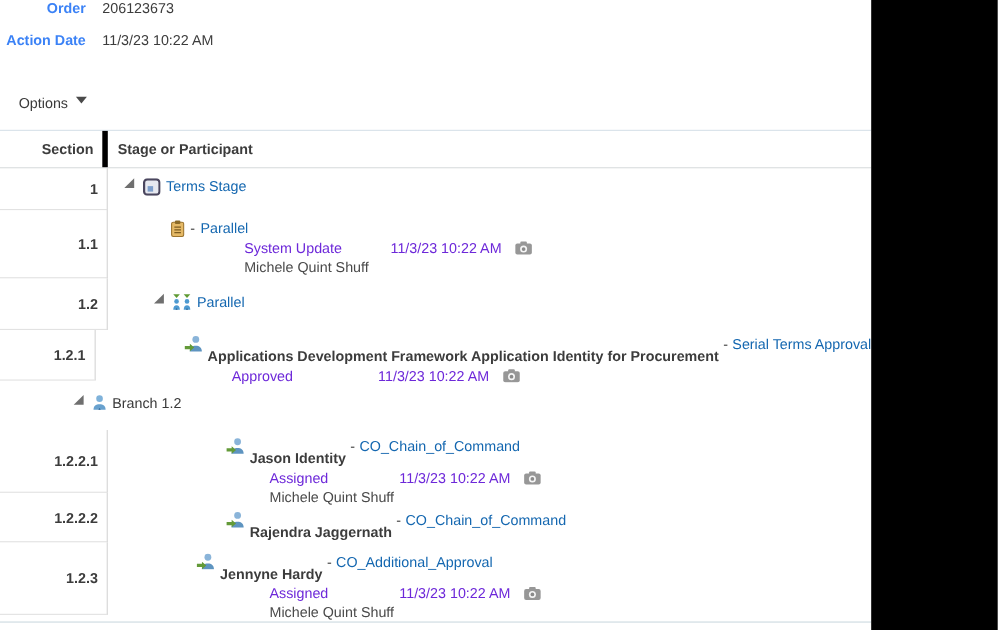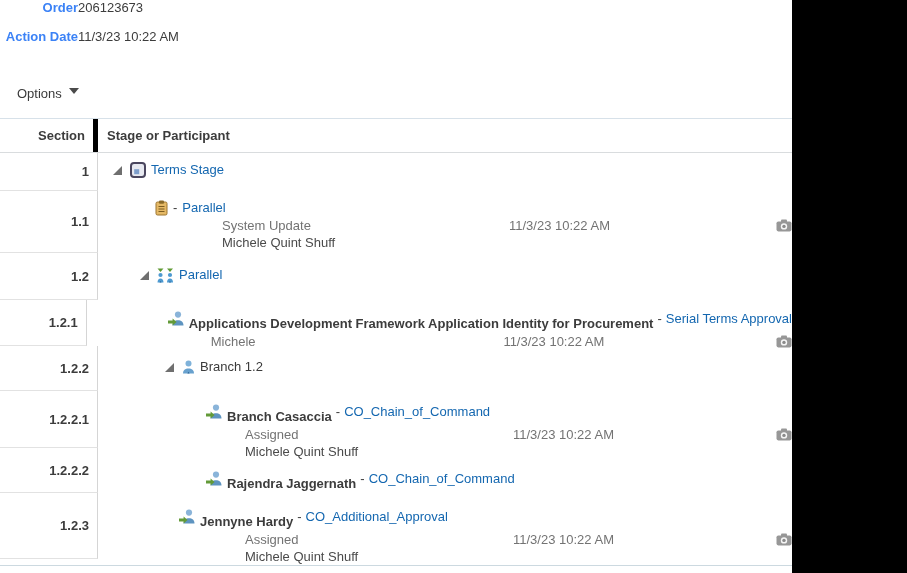--- a/index.html
+++ b/index.html
@@ -5,47 +5,47 @@
   * { margin:0; padding:0; box-sizing:border-box; }
   html,body { width:907px; height:573px; overflow:hidden; background:#fff;
     font-family:"Liberation Sans","DejaVu Sans",sans-serif; font-size:13px; color:#3c3c3c; }
   .content { position:absolute; left:0; top:0; width:792px; height:573px; background:#fff; }
   .black-panel { position:absolute; left:792px; top:0; width:115px; height:573px; background:#000; }
 
   
   .fields { position:absolute; top:1px; left:0; }
   .field-row { display:flex; align-items:flex-start; margin-bottom:15px; line-height:14px; }
   .field-label { width:78px; text-align:right; font-weight:bold; color:#3b82f6; }
-  .field-value { color:#3c3c3c; }
+  .field-value { margin-left:15px; color:#3c3c3c; }
 
   
   .options { position:absolute; top:86px; left:17px; display:flex; align-items:flex-start; cursor:pointer; }
   .options-label { color:#3a3a3a; }
   .caret-down { width:0; height:0; border-left:5px solid transparent; border-right:5px solid transparent;
     border-top:6px solid #4a4a4a; margin-left:7px; margin-top:2px; }
 
   
   .table { position:absolute; top:118px; left:0; width:792px; border-top:1px solid #d7e1e9; }
   .thead { display:flex; height:34px; border-bottom:1px solid #d9dcde; }
   .th-sec { width:98px; border-right:5px solid #000000; display:flex; align-items:center;
     justify-content:flex-end; padding-right:8px; font-weight:bold; }
   .th-stage { flex:1; display:flex; align-items:center; padding-left:9px; font-weight:bold; }
   .trow { display:flex; }
   .sec-cell { width:98px; border-right:1px solid #d5d5d5; border-bottom:1px solid #e2e2e2;
     display:flex; align-items:center; justify-content:flex-end; padding-right:8px; font-weight:bold; }
   .stage-cell { flex:1; }
-  .main-line { display:flex; align-items:center; white-space:nowrap; line-height:16px; }
+  .main-line { display:flex; white-space:nowrap; line-height:16px; }
   .tri { width:0; height:0; border-left:9px solid transparent; border-bottom:9px solid #6f6f6f;
     margin-right:8px; cursor:pointer; flex:0 0 auto; }
   .ricon { display:inline-flex; margin-right:5px; flex:0 0 auto; }
   a.link { color:#1467b0; text-decoration:none; cursor:pointer; }
   .bname { font-weight:bold; color:#3c3c3c;margin-top:11px; }
   .dash { margin:0 4px; color:#3c3c3c; }
   .plain { color:#3a3a3a; }
-  .detail-line { display:flex; align-items:center; line-height:17px; color:#737373; white-space:nowrap;justify-content:space-between; }
+  .detail-line { display:flex; align-items:center; line-height:17px; color:#6d28d9; white-space:nowrap; }
   .status-w133 { display:inline-block; width:133px; }
   .status-w118 { display:inline-block; width:118px; }
   .camera { display:inline-flex; margin-left:12px; cursor:pointer; }
   .person-line { line-height:17px; color:#4a4a4a; white-space:nowrap; }
   .bottom-line { position:absolute; top:565px; left:0; width:792px; height:1px; background:#ccd9e0; }
 </style>
 </head>
 <body>
 
 <div class="content">
@@ -152,36 +152,35 @@
                 <circle cx="11" cy="3.6" r="3.1" fill="#8ab4d9"></circle>
                 <path d="M5.5 14.5c0-3.4 2.3-5.2 5.5-5.2s5.5 1.8 5.5 5.2z" fill="#5e94c0"></path>
                 <path d="M1 9.6 L5.6 9.6 L5.6 7.6 L9.6 11 L5.6 14.4 L5.6 12.4 L1 12.4 Z" fill="#639a38"></path>
               </svg>
           </span>
           <span class="bname">Applications Development Framework Application Identity for Procurement</span>
           <span class="dash">-</span>
           <a class="link">Serial Terms Approval</a>
         </div>
         <div class="detail-line" style="padding-left:124px; margin-top:1px">
-          <span class="status-w133">Michele</span>
+          <span class="status-w133">Approved</span>
           <span>11/3/23 10:22 AM</span>
           <span class="camera">
             <svg width="16" height="13" viewBox="0 0 16 13">
                 <rect x="5" y="0.6" width="6" height="3.4" rx="1" fill="#979797"></rect>
                 <rect x="0.5" y="2.4" width="15" height="10" rx="1.8" fill="#979797"></rect>
                 <circle cx="8" cy="7.4" r="3.2" fill="#ffffff" fill-opacity="0.9"></circle>
                 <circle cx="8" cy="7.4" r="1.7" fill="#8a8a8a"></circle>
               </svg>
           </span>
         </div>
       </div>
     </div>
 
     <div class="trow" style="height:45px">
-      <div class="sec-cell">1.2.2</div>
       <div class="stage-cell">
         <div class="main-line" style="padding-left:67px; padding-top:13px">
           <span class="tri"></span>
           <span class="ricon">
             <svg width="13" height="14" viewBox="0 0 13 14">
               <circle cx="6.5" cy="3.4" r="3" fill="#7fb2da"></circle>
               <path d="M1 13.5 c0-3.4 2.2-5 5.5-5 s5.5 1.6 5.5 5 z" fill="#68a1ce"></path>
               <path d="M5.4 13.5 l1.1 -1.7 1.1 1.7 z" fill="#2c6496"></path>
             </svg>
           </span>
@@ -194,21 +193,21 @@
       <div class="sec-cell">1.2.2.1</div>
       <div class="stage-cell" style="padding-top:7px">
         <div class="main-line" style="padding-left:107px">
           <span class="ricon">
             <svg width="17" height="15" viewBox="0 0 17 15">
                 <circle cx="11" cy="3.6" r="3.1" fill="#8ab4d9"></circle>
                 <path d="M5.5 14.5c0-3.4 2.3-5.2 5.5-5.2s5.5 1.8 5.5 5.2z" fill="#5e94c0"></path>
                 <path d="M1 9.6 L5.6 9.6 L5.6 7.6 L9.6 11 L5.6 14.4 L5.6 12.4 L1 12.4 Z" fill="#639a38"></path>
               </svg>
           </span>
-          <span class="bname">Branch Casaccia</span>
+          <span class="bname">Jason Identity</span>
           <span class="dash">-</span>
           <a class="link">CO_Chain_of_Command</a>
         </div>
         <div class="detail-line" style="padding-left:147px; margin-top:1px">
           <span class="status-w118">Assigned</span>
           <span>11/3/23 10:22 AM</span>
           <span class="camera">
             <svg width="16" height="13" viewBox="0 0 16 13">
                 <rect x="5" y="0.6" width="6" height="3.4" rx="1" fill="#979797"></rect>
                 <rect x="0.5" y="2.4" width="15" height="10" rx="1.8" fill="#979797"></rect>

